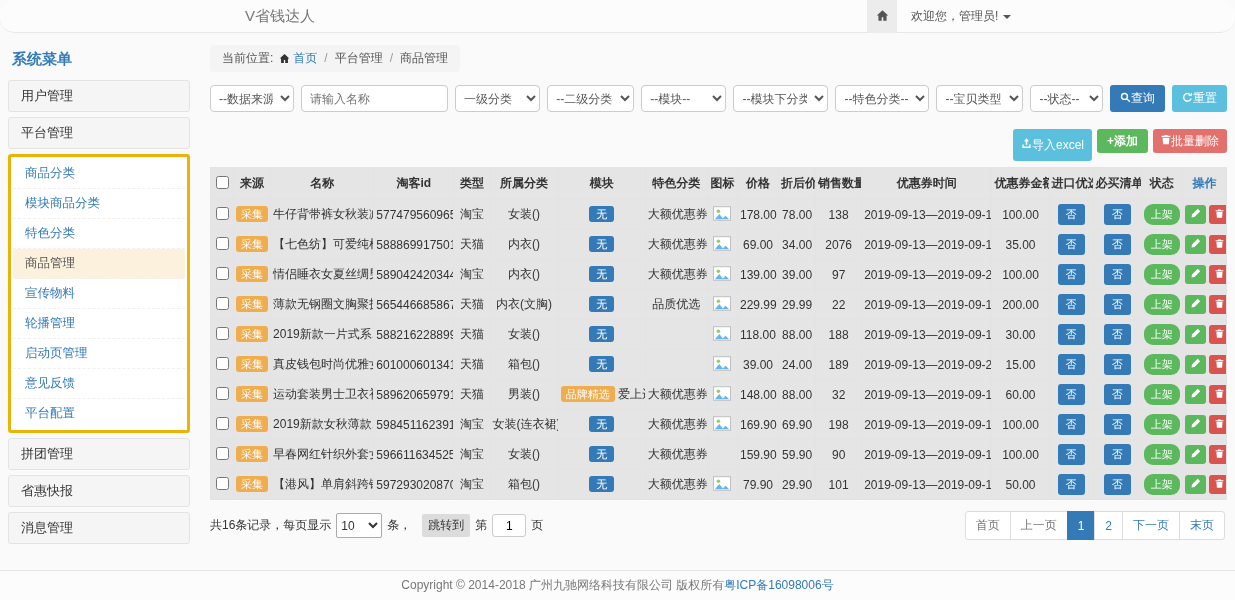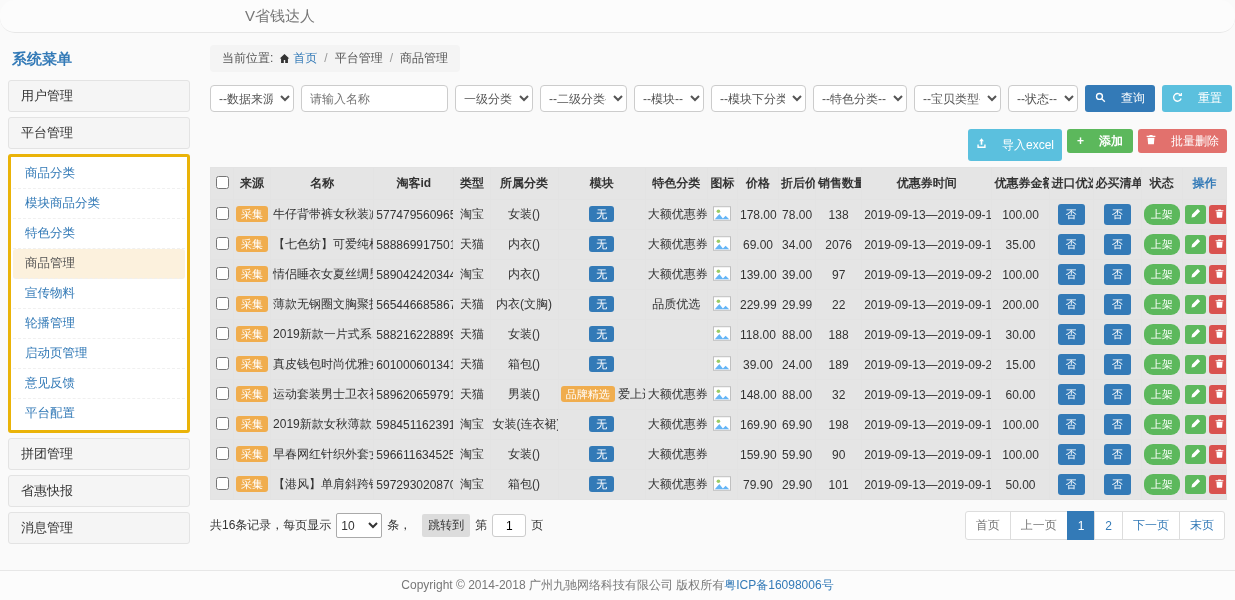--- a/index.html
+++ b/index.html
@@ -43,21 +43,21 @@
   .filter-bar { margin-top: 13px; display: flex; gap: 7px; align-items: center; }
   .filter-bar select, .text-input {
     height: 27px; border: 1px solid #ccc; border-radius: 4px; font-size: 12px;
     color: #555; background: #fff; padding: 0 4px;
   }
   .filter-bar select { width: 87px; }
   .filter-bar [data-name="data-source-select"] { width: 84px; }
   .filter-bar [data-name="module-sub-select"], .filter-bar [data-name="feature-select"] { width: 95px; }
   .filter-bar [data-name="status-select"] { width: 74px; }
   .text-input { width: 147px; padding: 0 8px; }
-  .btn { border: none; border-radius: 3px; color: #fff; font-size: 12px; display: inline-flex; align-items: center; gap: 15px; cursor: pointer; white-space: nowrap; }
+  .btn { border: none; border-radius: 3px; color: #fff; font-size: 12px; display: inline-flex; align-items: center; gap: 0; cursor: pointer; white-space: nowrap; }
   .btn-search { background: #337ab7; height: 27px; padding: 0 10px; }
   .btn-reset  { background: #5bc0de; height: 27px; padding: 0 10px; }
   
   .toolbar { margin-top: 17px; display: flex; justify-content: flex-end; gap: 5px; }
   .btn-import { background: #5bc0de; height: 24px; padding: 16px 8px; }
   .btn-add    { background: #5cb85c; height: 24px; padding: 0 10px; font-weight: bold; }
   .btn-del    { background: #e2716d; height: 24px; padding: 0 8px; }
   
   table { margin-top: 6px; width: 100%; border-collapse: collapse; font-size: 12px; color: #333; background: #e5e5e5; table-layout: fixed; }
   th, td { border: 1px solid #e3e3e3; text-align: center; padding: 4px 2px; white-space: nowrap; overflow: hidden; }
@@ -95,20 +95,33 @@
     height: 30px; flex-shrink: 0; background: #fcfcfc; border-top: 1px solid #e7e7e7;
     display: flex; align-items: center; justify-content: center; font-size: 12px; color: #777; z-index: 2;
   }
   footer .icp { color: #337ab7; cursor: pointer; }
 </style>
 </head>
 <body>
 
 <header data-name="top-header">
   <span class="brand" data-name="app-title">V省钱达人</span>
+  <div class="header-right">
+    <div class="home-box" data-name="home-button">
+      <span data-name="home-icon">
+        <svg width="13" height="13" viewBox="0 0 16 16" fill="currentColor">
+            <path d="M8 1.5L1 8h2v6.5h4V10h2v4.5h4V8h2L8 1.5z"></path>
+          </svg>
+      </span>
+    </div>
+    <div class="welcome" data-name="user-menu">
+      <span data-name="welcome-text">欢迎您，管理员!</span>
+      <span class="caret" data-name="caret-down-icon"></span>
+    </div>
+  </div>
 </header>
 
 <div class="layout">
   <aside data-name="sidebar">
     <div class="sidebar-title" data-name="sidebar-title">系统菜单</div>
     <div id="sidebar-menu">
         <div class="menu-header" data-name="sidebar-group-用户管理">用户管理</div>
         <div class="menu-header" data-name="sidebar-group-平台管理">平台管理</div>
         <div class="menu-children" data-name="sidebar-submenu">
           <div class="menu-child" data-name="sidebar-item-商品分类">商品分类</div>

